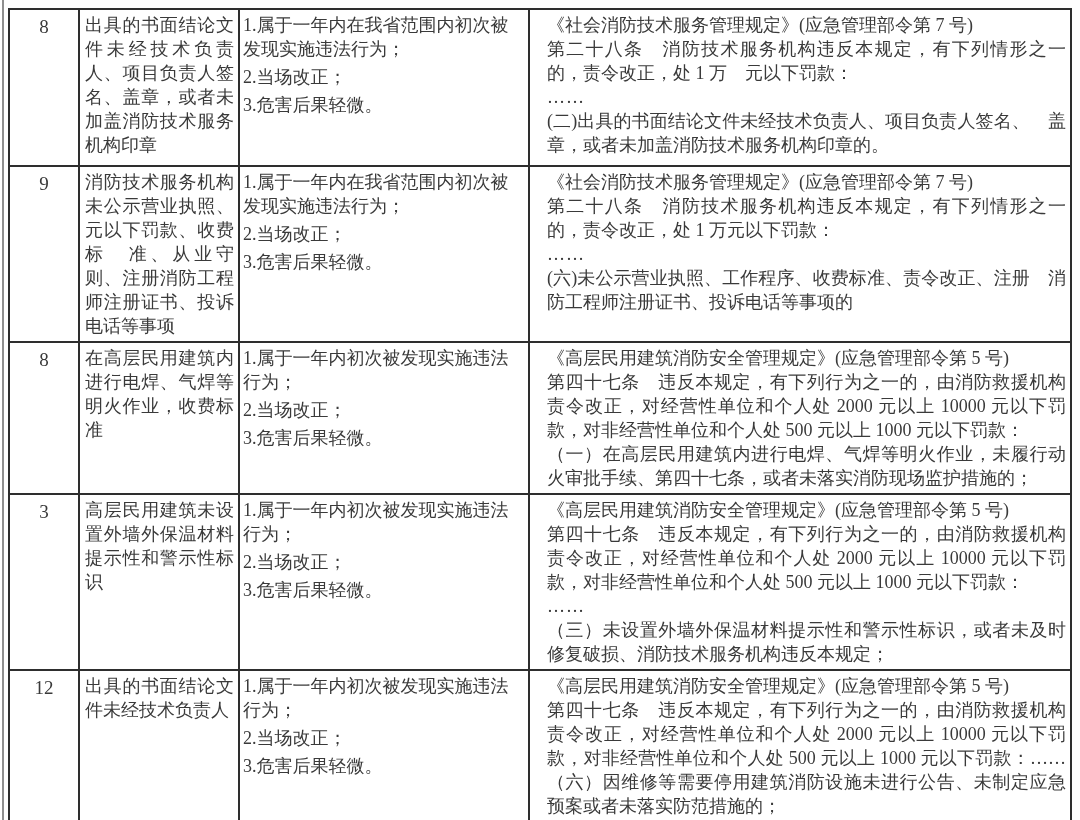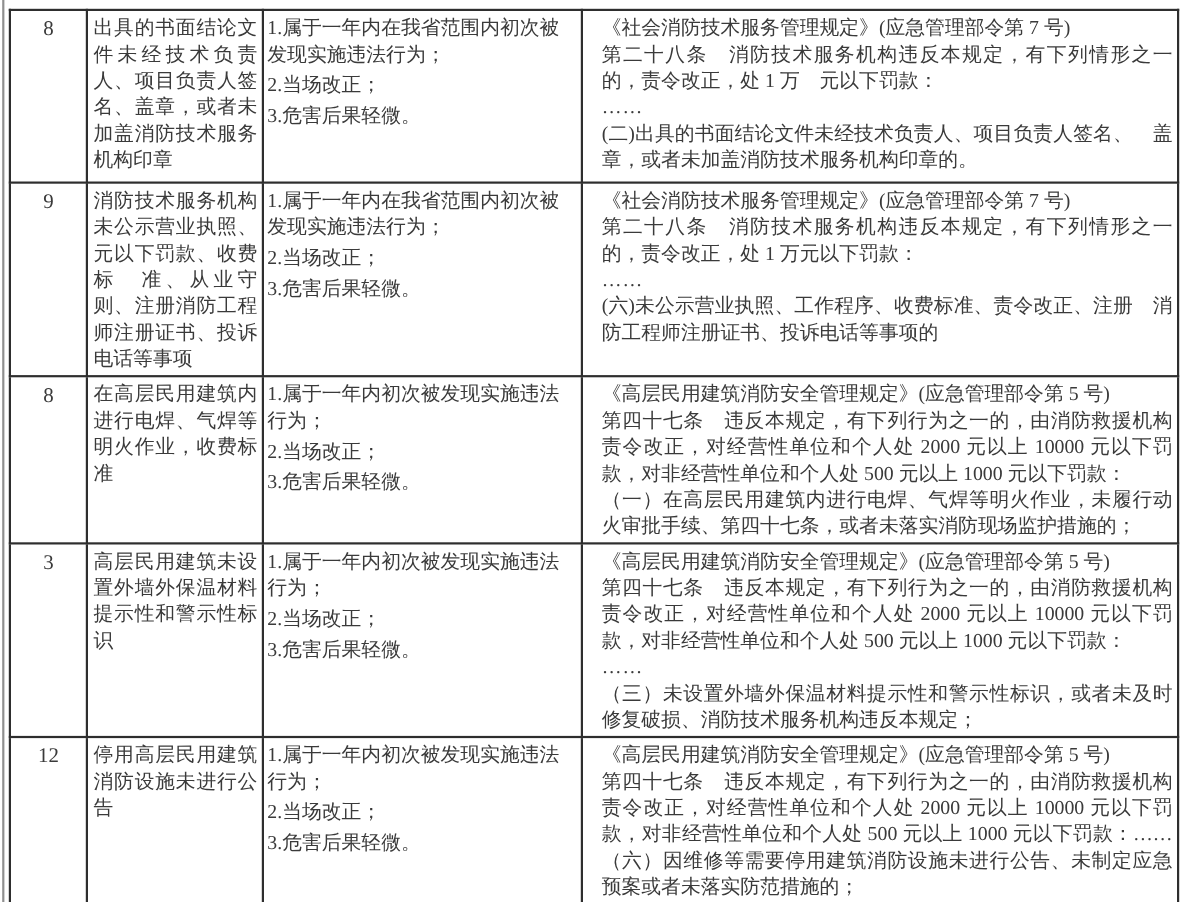--- a/index.html
+++ b/index.html
@@ -150,21 +150,21 @@
         <p>《高层民用建筑消防安全管理规定》(应急管理部令第 5 号)</p>
         <p>第四十七条　违反本规定，有下列行为之一的，由消防救援机构责令改正，对经营性单位和个人处 2000 元以上 10000 元以下罚款，对非经营性单位和个人处 500 元以上 1000 元以下罚款：</p>
         <p class="ellipsis-line">……</p>
         <p>（三）未设置外墙外保温材料提示性和警示性标识，或者未及时修复破损、消防技术服务机构违反本规定；</p>
       </td>
     </tr>
 
     <tr class="row-12">
       <td class="seq-cell">12</td>
       <td class="violation-cell">
-        <p>停用高层民用建筑消防设施未进行公告</p>
+        <p>出具的书面结论文件未经技术负责人</p>
       </td>
       <td class="conditions-cell">
         <p class="cond">1.属于一年内初次被发现实施违法行为；</p>
         <p class="cond">2.当场改正；</p>
         <p class="cond">3.危害后果轻微。</p>
       </td>
       <td class="basis-cell">
         <p>《高层民用建筑消防安全管理规定》(应急管理部令第 5 号)</p>
         <p>第四十七条　违反本规定，有下列行为之一的，由消防救援机构责令改正，对经营性单位和个人处 2000 元以上 10000 元以下罚款，对非经营性单位和个人处 500 元以上 1000 元以下罚款：……（六）因维修等需要停用建筑消防设施未进行公告、未制定应急预案或者未落实防范措施的；</p>
       </td>

